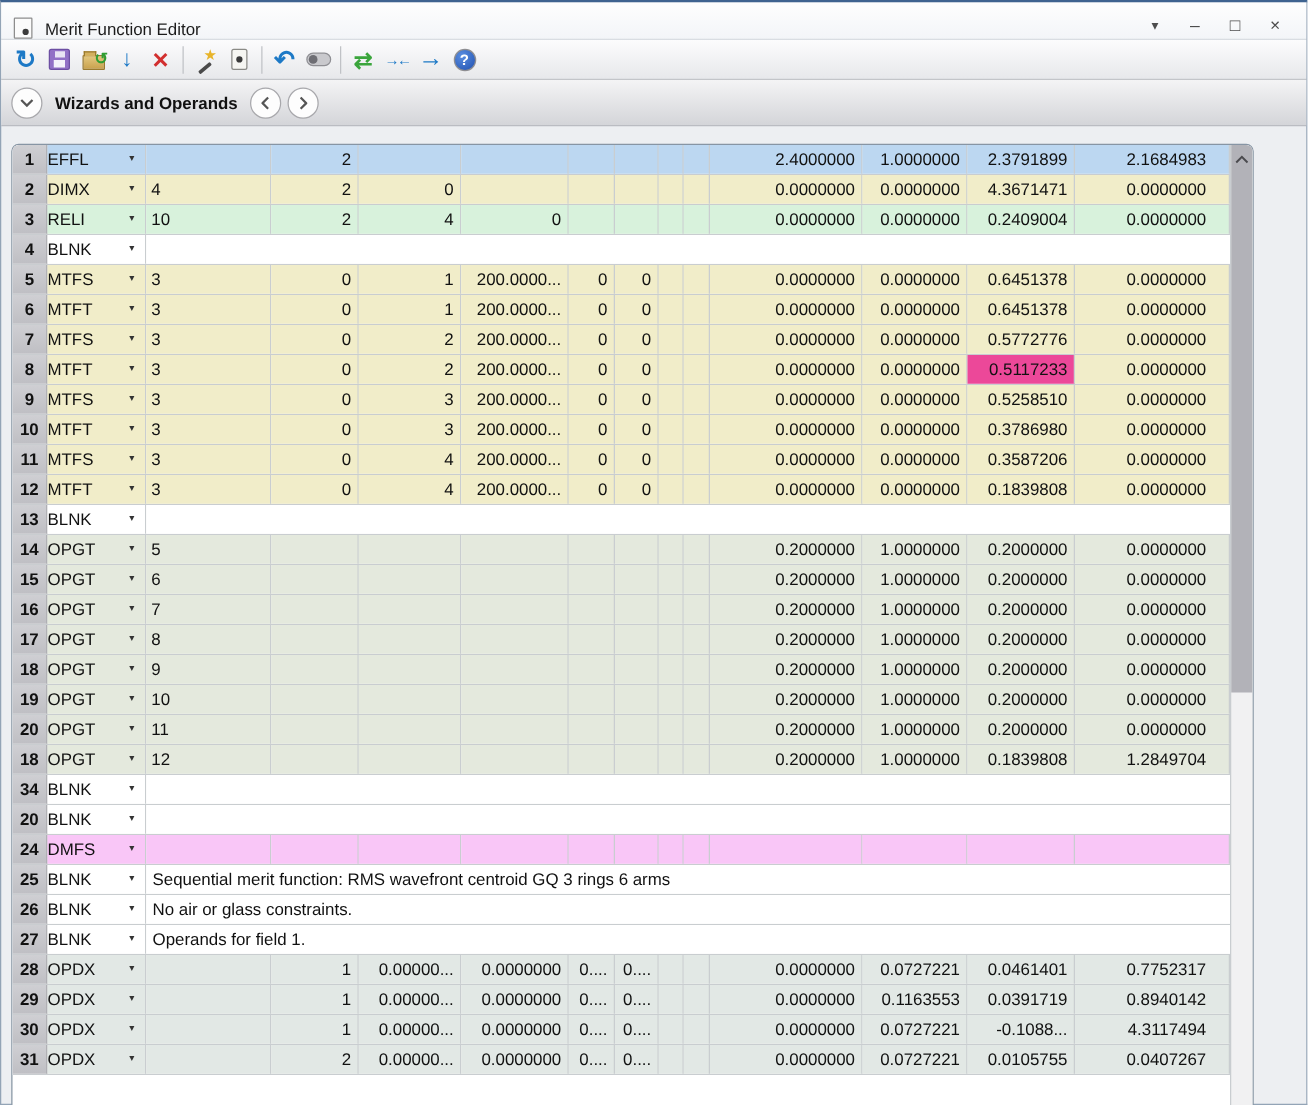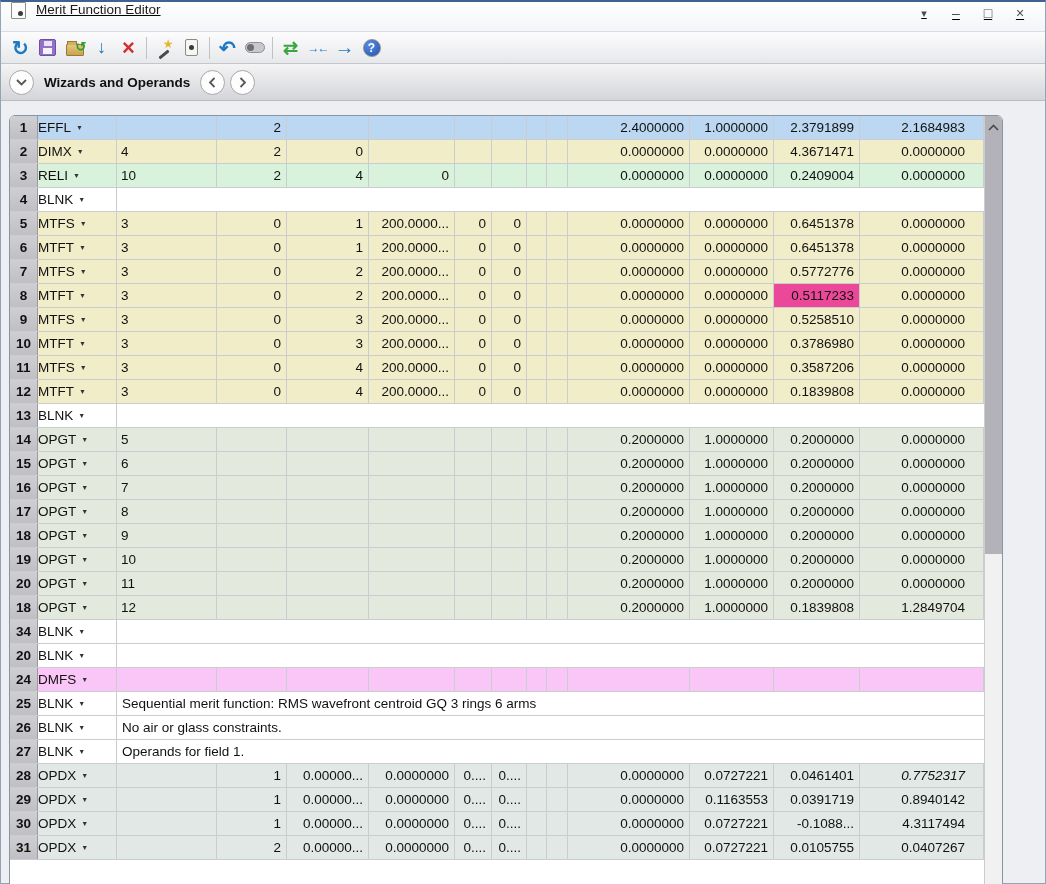--- a/index.html
+++ b/index.html
@@ -5,21 +5,21 @@
   * { margin:0; padding:0; box-sizing:border-box; }
   html,body { width:1046px; height:884px; overflow:hidden;
     font-family:"Liberation Sans", sans-serif; background:#edeff2; }
 
   .window { position:relative; width:1046px; height:884px;
     border:1px solid #93a4b6; border-top:2px solid #3f6390; background:#edeff2; }
 
   
   .titlebar { position:absolute; left:0; top:0; width:100%; height:30px;
     background:linear-gradient(#fefefe,#f3f5f8); border-bottom:1px solid #d9dde2;
-    display:flex; align-items:flex-start;text-decoration:underline; }
+    display:flex; align-items:flex-end; }
   .app-icon { width:15px; height:17px; margin:0 10px 0 10px; background:#fbfbfb;
     border:1px solid #8d8d8d; border-radius:1px; position:relative; }
   .app-icon:after { content:""; position:absolute; right:2px; bottom:2px; width:5px; height:5px;
     background:#3c3c3c; border-radius:50%; }
   .title-text { font-size:13.5px; color:#1b1b1b; }
   .win-btns { margin-left:auto; display:flex; align-items:center; gap:6px; padding-right:12px; }
   .win-btn { width:26px; height:22px; display:flex; align-items:center; justify-content:center;
     color:#4d4d4d; font-size:14px; cursor:default; }
   .win-btn.menu { font-size:11px; }
 
@@ -81,21 +81,21 @@
   .hcell { font-size:13.5px; font-weight:bold; color:#111; display:flex; align-items:center;
     justify-content:center; border-right:1px solid #b0b0b4; height:100%; }
   .corner { position:relative; background:linear-gradient(#d2d2d6,#c2c2c6); }
   .corner .tri { position:absolute; right:3px; bottom:3px; width:0; height:0;
     border-left:9px solid transparent; border-bottom:9px solid #6e6e72; }
   .row { display:flex; height:24px; border-bottom:1px solid #c9cdd0; background:#fff; }
   .cell { font-size:13.5px; color:#111; display:flex; align-items:center;
     border-right:1px solid #c9cdd0; height:100%; overflow:hidden; white-space:nowrap; }
   .numcell { justify-content:center; font-weight:bold;
     background:linear-gradient(#cfcfd3,#bfbfc4); border-right:1px solid #9a9aa0; }
-  .typecell { justify-content:flex-start; padding-right:7px; gap:5px; }
+  .typecell { justify-content:space-between; padding-right:7px; gap:5px; }
   .typecell .caret { font-size:7px; color:#333; }
   .al { justify-content:flex-start; padding-left:4px; }
   .ar { justify-content:flex-end; padding-right:5px; }
   .spancell { flex:1; border-right:none; padding-left:5px; }
   
   .w-num{width:28px;} .w-type{width:79px;} .w-p1{width:100px;} .w-wave{width:70px;}
   .w-hx{width:82px;} .w-hy{width:86px;} .w-px{width:37px;} .w-py{width:35px;}
   .w-b1{width:20px;} .w-b2{width:21px;} .w-target{width:122px;} .w-weight{width:84px;}
   .w-value{width:86px;} .w-contrib{width:124px;}
   .pad-contrib { padding-right:18px; }
@@ -640,21 +640,21 @@
           <div class="cell w-wave ar" style="background: rgb(226, 232, 229);">1</div>
           <div class="cell w-hx ar" style="background: rgb(226, 232, 229);">0.00000...</div>
           <div class="cell w-hy ar" style="background: rgb(226, 232, 229);">0.0000000</div>
           <div class="cell w-px ar" style="background: rgb(226, 232, 229);">0....</div>
           <div class="cell w-py ar" style="background: rgb(226, 232, 229);">0....</div>
           <div class="cell w-b1 " style="background: rgb(226, 232, 229);"></div>
           <div class="cell w-b2 " style="background: rgb(226, 232, 229);"></div>
           <div class="cell w-target ar" style="background: rgb(226, 232, 229);">0.0000000</div>
           <div class="cell w-weight ar" style="background: rgb(226, 232, 229);">0.0727221</div>
           <div class="cell w-value ar" style="background: rgb(226, 232, 229);">0.0461401</div>
-          <div class="cell w-contrib ar pad-contrib" style="background: rgb(226, 232, 229); font-style: italic;">0.7752317</div>
+          <div class="cell w-contrib ar pad-contrib" style="background: rgb(226, 232, 229);">0.7752317</div>
         </div>
         <div class="row">
           <div class="cell numcell w-num">29</div>
           <div class="cell typecell w-type" style="background: rgb(226, 232, 229);">
             <span>OPDX</span>
             <span class="caret">▼</span>
           </div>
           <div class="cell w-p1 al" style="background: rgb(226, 232, 229);"></div>
           <div class="cell w-wave ar" style="background: rgb(226, 232, 229);">1</div>
           <div class="cell w-hx ar" style="background: rgb(226, 232, 229);">0.00000...</div>

